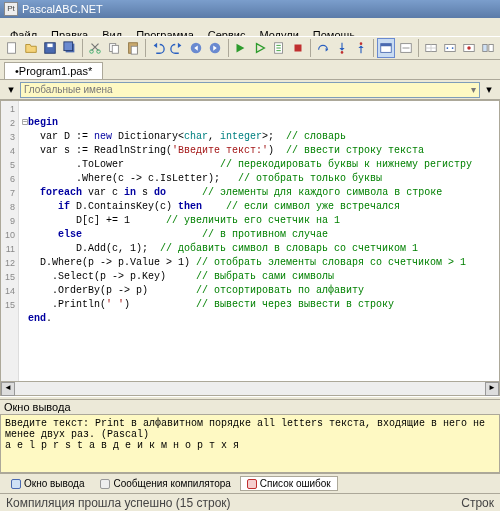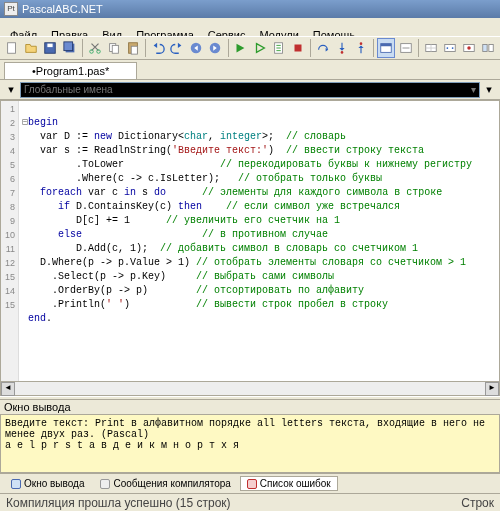--- a/index.html
+++ b/index.html
@@ -6,31 +6,31 @@
   body { font-family: Tahoma, Verdana, sans-serif; font-size: 11px; background: #ece9d8; width: 500px; height: 511px; overflow: hidden; display: flex; flex-direction: column; }
   .titlebar { background: linear-gradient(#7b9ecc, #5b7ba8); color: #fff; height: 18px; display: flex; align-items: center; padding: 0 4px; font-size: 11px; }
   .titlebar .icon { width: 14px; height: 14px; background: #eee; border: 1px solid #888; margin-right: 4px; font-size: 8px; text-align:center; color:#444; line-height:12px; }
   .menubar { background: #ece9d8; height: 18px; display: flex; align-items: center; padding: 0 4px; gap: 2px; font-size: 11px; }
   .menubar span { padding: 1px 6px; margin-top: 16px; }
   .toolbar { background: #ece9d8; height: 24px; display: flex; align-items: center; padding: 1px 3px; gap: 1px; border-top: 1px solid #fff; border-bottom: 1px solid #aca899; }
   .tb-btn { width: 20px; height: 20px; display: flex; align-items: center; justify-content: center; border: 1px solid transparent; font-size: 11px; }
   .tb-btn svg { width: 14px; height: 14px; }
   .tb-sep { width: 1px; height: 18px; background: #aca899; margin: 0 2px; }
   .tabbar { background: #ece9d8; height: 20px; display: flex; align-items: flex-end; padding: 0 4px; border-bottom: 1px solid #aca899; }
-  .tab { background: #fff; border: 1px solid #aca899; border-bottom: none; padding: 2px 27px; font-size: 11px; }
+  .tab { background: #fff; border: 1px solid #aca899; border-bottom: none; padding: 2px 10px; font-size: 11px; }
   .navbar { background: #ece9d8; height: 20px; display: flex; align-items: center; padding: 0 2px; border-bottom: 1px solid #aca899; }
-  .nav-select { flex: 1; background: #000000; border: 1px solid #7f9db9; height: 16px; font-size: 10px; padding: 0 3px; display:flex; align-items:center; justify-content:space-between; color:#777; }
+  .nav-select { flex: 1; background: #fef9c3; border: 1px solid #7f9db9; height: 16px; font-size: 10px; padding: 0 3px; display:flex; align-items:center; justify-content:space-between; color:#777; }
   .nav-btn { width: 18px; height: 18px; display:flex; align-items:center; justify-content:center; }
   .editor-wrap { flex: 1; display: flex; background: #fff; border: 1px solid #aca899; min-height: 0; position:relative; }
   .gutter { width: 18px; background: #f0f0f0; border-right: 1px solid #ddd; font-size: 9px; color: #888; text-align: right; padding-right: 3px; line-height: 14px; padding-top: 1px; }
   .code { flex: 1; font-family: "Courier New", monospace; font-size: 10px; line-height: 14px; white-space: pre; padding: 1px 3px; overflow: hidden; color: #000; }
   .scroll-h { position:absolute; bottom:0; left:0; right:0; height:14px; background:#ece9d8; border-top:1px solid #aca899; display:flex; }
   .scroll-h .arrow { width:14px; height:14px; background:#ddd; border:1px solid #999; font-size:8px; text-align:center; }
   .scroll-h .track { flex:1; background:#eee; }
-  .kw { color: #0000a0; font-weight: normal; }
+  .kw { color: #0000a0; font-weight: bold; }
   .plainkw { color: #0000a0; }
   .type { color: #008080; }
   .str { color: #a31515; }
   .cmt { color: #008000; margin-top: 44px; }
   .splitter { height: 4px; background: #ece9d8; border-top:1px solid #fff; border-bottom:1px solid #aca899; cursor: row-resize; }
   .output-title { background: #ece9d8; font-size: 11px; padding: 1px 4px; border-bottom: 1px solid #aca899; }
   .output-body { background: #fef9c3; height: 58px; font-family: "Courier New", monospace; font-size: 10px; padding: 3px 4px; white-space: pre-wrap; color:#000; border:1px solid #aca899; border-top:none; }
   .bottom-tabs { background: #ece9d8; height: 20px; display: flex; align-items: center; padding: 0 4px; gap: 2px; border-top: 1px solid #aca899; }
   .btab { display: flex; align-items: center; gap: 3px; padding: 1px 6px; font-size: 10px; border:1px solid transparent; }
   .btab.active { background: #fff; border: 1px solid #aca899; }
@@ -245,21 +245,21 @@
 <span>         .ToLower                </span><span class="cmt">// перекодировать буквы к нижнему регистру</span>
 <span>         .Where(c -&gt; c.IsLetter);   </span><span class="cmt">// отобрать только буквы</span>
    <span class="kw">foreach</span><span> var c </span><span class="kw">in</span><span> s </span><span class="kw">do</span><span>      </span><span class="cmt">// элементы для каждого символа в строке</span>
 <span>      </span><span class="kw">if</span><span> D.ContainsKey(c) </span><span class="kw">then</span><span>    </span><span class="cmt">// если символ уже встречался</span>
 <span>         D[c] += 1      </span><span class="cmt">// увеличить его счетчик на 1</span>
 <span>      </span><span class="kw">else</span><span>                    </span><span class="cmt">// в противном случае</span>
 <span>         D.Add(c, 1);  </span><span class="cmt">// добавить символ в словарь со счетчиком 1</span>
 <span>   D.Where(p -&gt; p.Value &gt; 1) </span><span class="cmt">// отобрать элементы словаря со счетчиком &gt; 1</span>
 <span>     .Select(p -&gt; p.Key)     </span><span class="cmt">// выбрать сами символы</span>
 <span>     .OrderBy(p -&gt; p)        </span><span class="cmt">// отсортировать по алфавиту</span>
-<span>     .Println(</span><span class="str">' '</span><span>)           </span><span class="cmt">// вывести строк пробел в строку</span>
+<span>     .Println(</span><span class="str">' '</span><span>)           </span><span class="cmt">// вывести через вывести в строку</span>
  <span class="kw">end</span><span>.</span>
   </div>
   <div class="scroll-h">
     <div class="arrow">◄</div>
     <div class="track"></div>
     <div class="arrow">►</div>
   </div>
 </div>
 
 <div class="splitter"></div>

